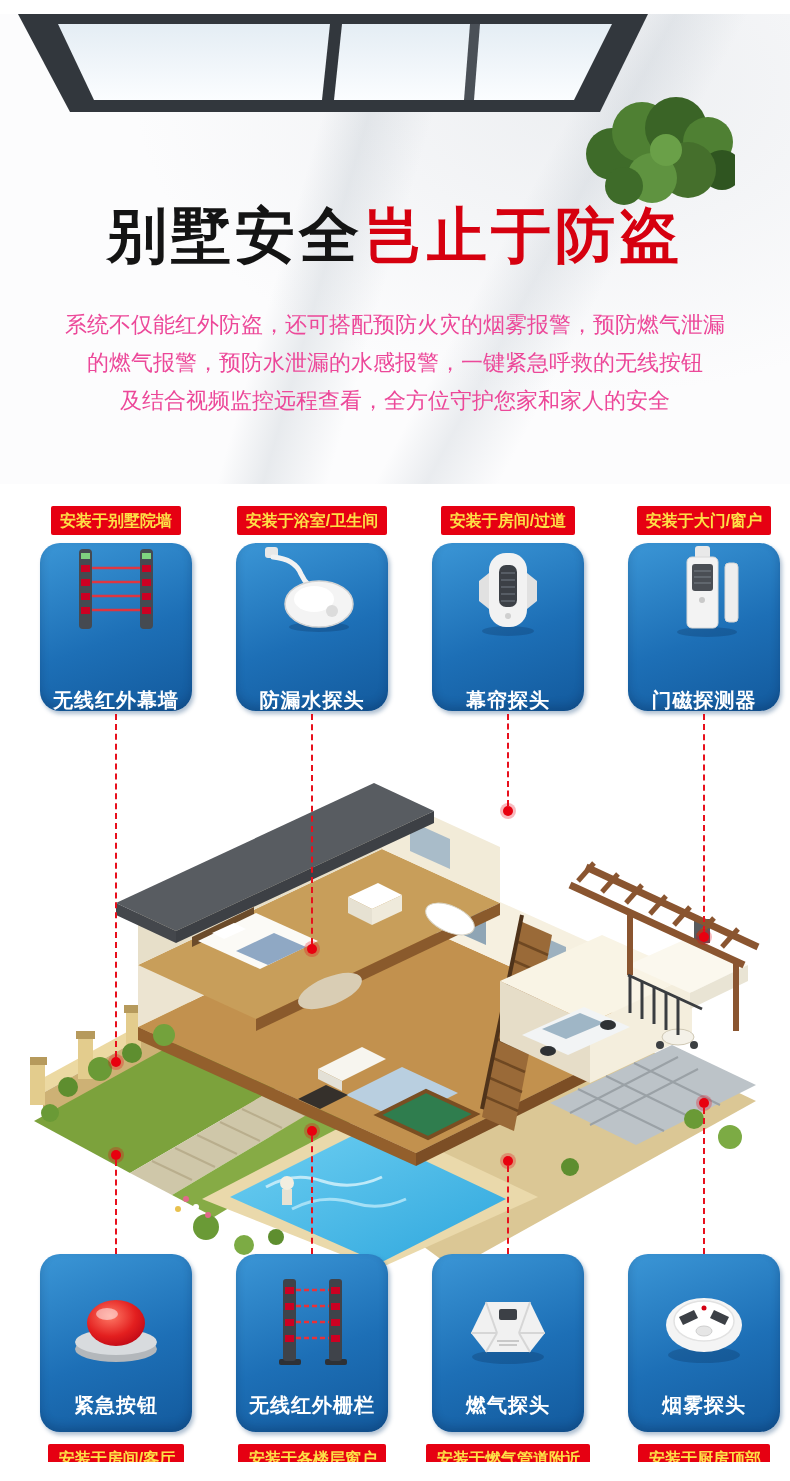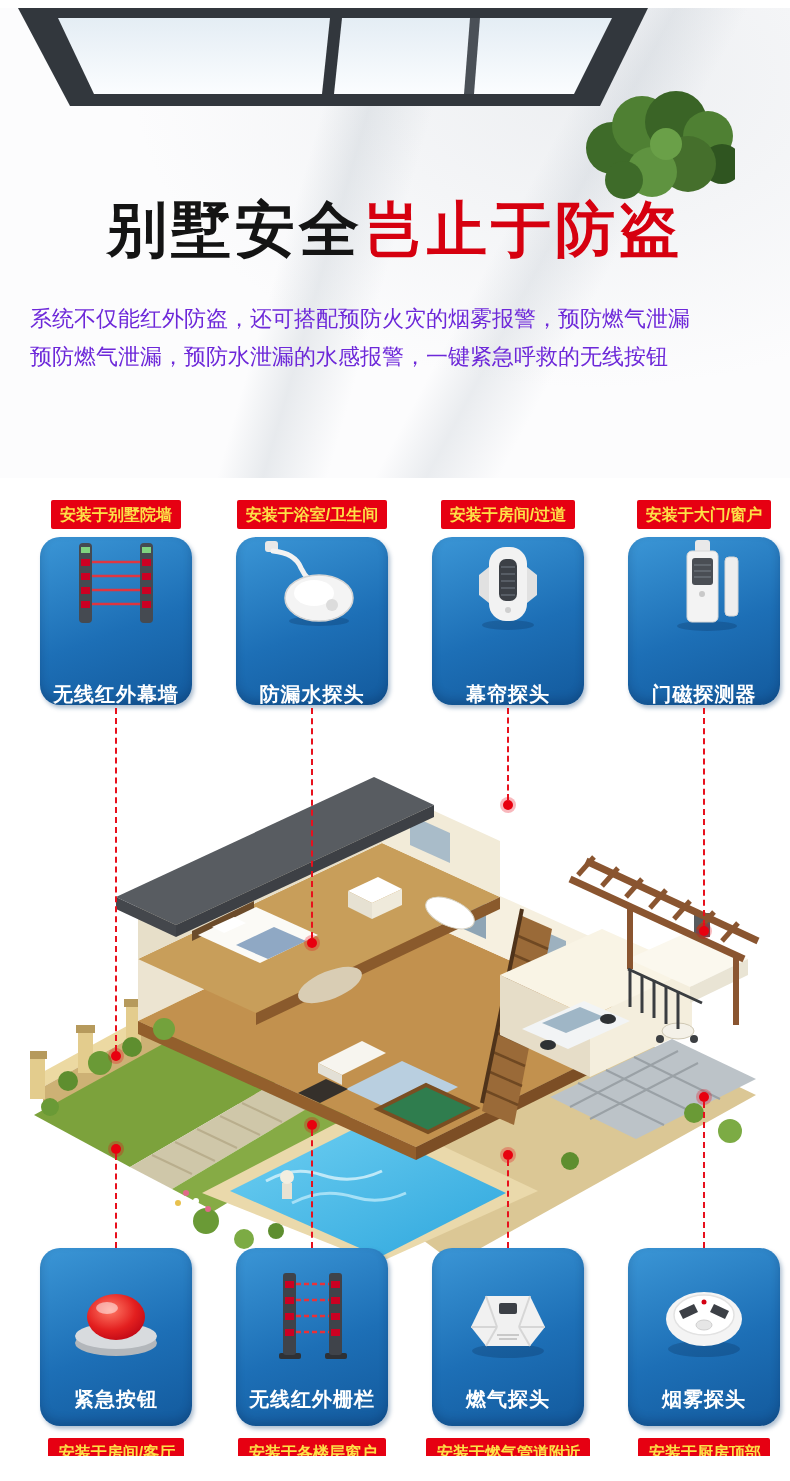--- a/index.html
+++ b/index.html
@@ -1,37 +1,37 @@
 <!DOCTYPE html>
 <html><head>
 <meta charset="utf-8">
 <style>
   * { margin:0; padding:0; box-sizing:border-box; }
   body { background:#ffffff; font-family:"Liberation Sans","DejaVu Sans",sans-serif; }
-  .page { position:relative; width:790px; height:1448px; margin:8px auto; background:#ffffff; overflow:hidden; }
+  .page { position:relative; width:790px; height:1448px; margin:14px auto; background:#ffffff; overflow:hidden; }
 
   
   .marble {
     position:absolute; left:0; top:0; width:790px; height:470px;
     background:
       linear-gradient(106deg, transparent 38%, rgba(178,188,197,.28) 43%, transparent 50%),
       linear-gradient(118deg, transparent 60%, rgba(168,179,190,.22) 65%, transparent 72%),
       radial-gradient(ellipse at 75% 15%, rgba(190,198,206,.25), transparent 55%),
       #fcfcfd;
   }
   .skylight { position:absolute; left:0; top:0; }
   .plant { position:absolute; left:570px; top:68px; }
   .hero-title {
     position:absolute; left:0; right:0; top:182px; text-align:center;
     font-size:60px; font-weight:800; letter-spacing:4px; color:#141414; white-space:nowrap;
   }
   .hero-title .red { color:#d6000f; }
   .hero-para {
-    position:absolute; left:30px; right:30px; top:292px; 
-    font-size:22px; line-height:38px; color:#6d28d9; font-weight:500;
+    position:absolute; left:30px; right:30px; top:292px; text-align:center;
+    font-size:22px; line-height:38px; color:#ec4899; font-weight:500;
   }
 
   
   .col { position:absolute; width:152px; display:flex; flex-direction:column; align-items:center; }
   .loc-label {
     display:inline-block; background:#e60012; color:#fde047; font-size:16px; font-weight:700;
     padding:4px 9px; white-space:nowrap; border-radius:2px; line-height:21px;
   }
   .col-top .loc-label { margin-bottom:8px; }
   .col-bottom .loc-label { margin-top:12px;padding-left:11px; }
@@ -83,21 +83,22 @@
     <circle cx="118" cy="88" r="28" fill="#456f2c"></circle>
     <circle cx="82" cy="96" r="25" fill="#5f9340"></circle>
     <circle cx="54" cy="104" r="19" fill="#3e6b29"></circle>
     <circle cx="96" cy="68" r="16" fill="#6aa048"></circle>
   </svg>
 
   <h1 class="hero-title"><span>别墅安全</span><span class="red">岂止于防盗</span></h1>
 
   <div class="hero-para">
     <div>系统不仅能红外防盗，还可搭配预防火灾的烟雾报警，预防燃气泄漏</div>
-    <div>预防燃气泄漏，预防水泄漏的水感报警，一键紧急呼救的无线按钮</div>
+    <div>的燃气报警，预防水泄漏的水感报警，一键紧急呼救的无线按钮</div>
+    <div>及结合视频监控远程查看，全方位守护您家和家人的安全</div>
   </div>
 
   <div class="col col-top" style="left:40px;top:492px">
     <div class="loc-label"><span>安装于别墅院墙</span></div>
     <div class="blue-card">
       <div class="icon-wrap">
         <svg width="110" height="96" viewBox="0 0 110 96">
           <rect x="18" y="6" width="13" height="80" rx="4" fill="#454a51"></rect>
           <rect x="79" y="6" width="13" height="80" rx="4" fill="#454a51"></rect>
           <rect x="20" y="10" width="9" height="6" fill="#7fd37f"></rect>

